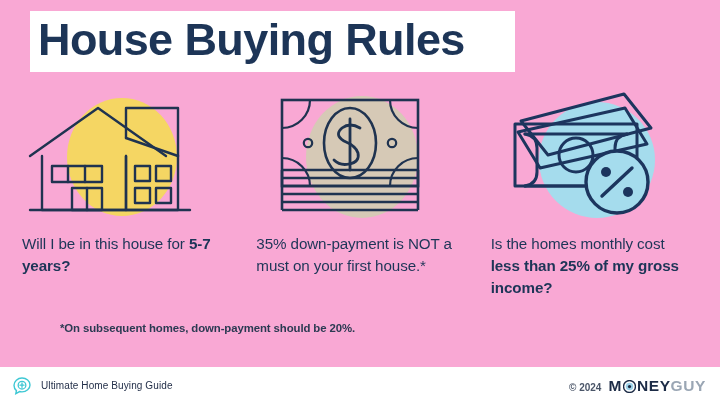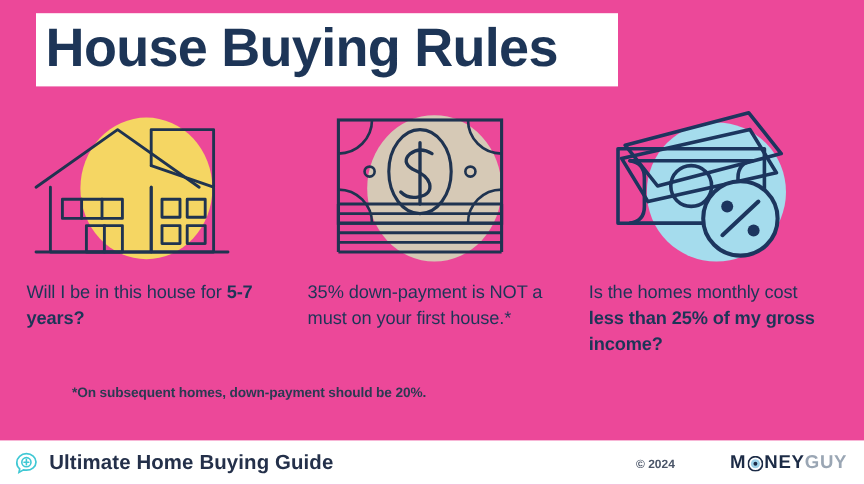--- a/index.html
+++ b/index.html
@@ -11,21 +11,21 @@
     height: 404px;
     overflow: hidden;
     font-family: "Liberation Sans", sans-serif;
     background: #efe7e7;
   }
 
   #infographic {
     position: relative;
     width: 720px;
     height: 404px;
-    background: #ec4899;
+    background: #f9a8d4;
     overflow: hidden;
   }
 
   
   .title-band {
     position: absolute;
     left: 30px;
     top: 11px;
     width: 485px;
     height: 61px;
@@ -138,31 +138,30 @@
     align-items: center;
     margin-left: 12px;
   }
   .bubble-icon {
     width: 20px;
     height: 20px;
     margin-right: 9px;
     flex: 0 0 auto;
   }
   .footer-label {
-    font-size: 17px;
-    font-weight: 700;
+    font-size: 10px;
+    font-weight: 400;
     color: #24304a;
     letter-spacing: 0.1px;
   }
   .footer-right {
     margin-left: auto;
     margin-right: 14px;
     display: flex;
     align-items: baseline;
-    gap: 39px;
   }
   .copyright {
     font-size: 10px;
     color: #4a5568;
     font-weight: 600;
     margin-right: 7px;
   }
   .brand {
     display: flex;
     align-items: center;

